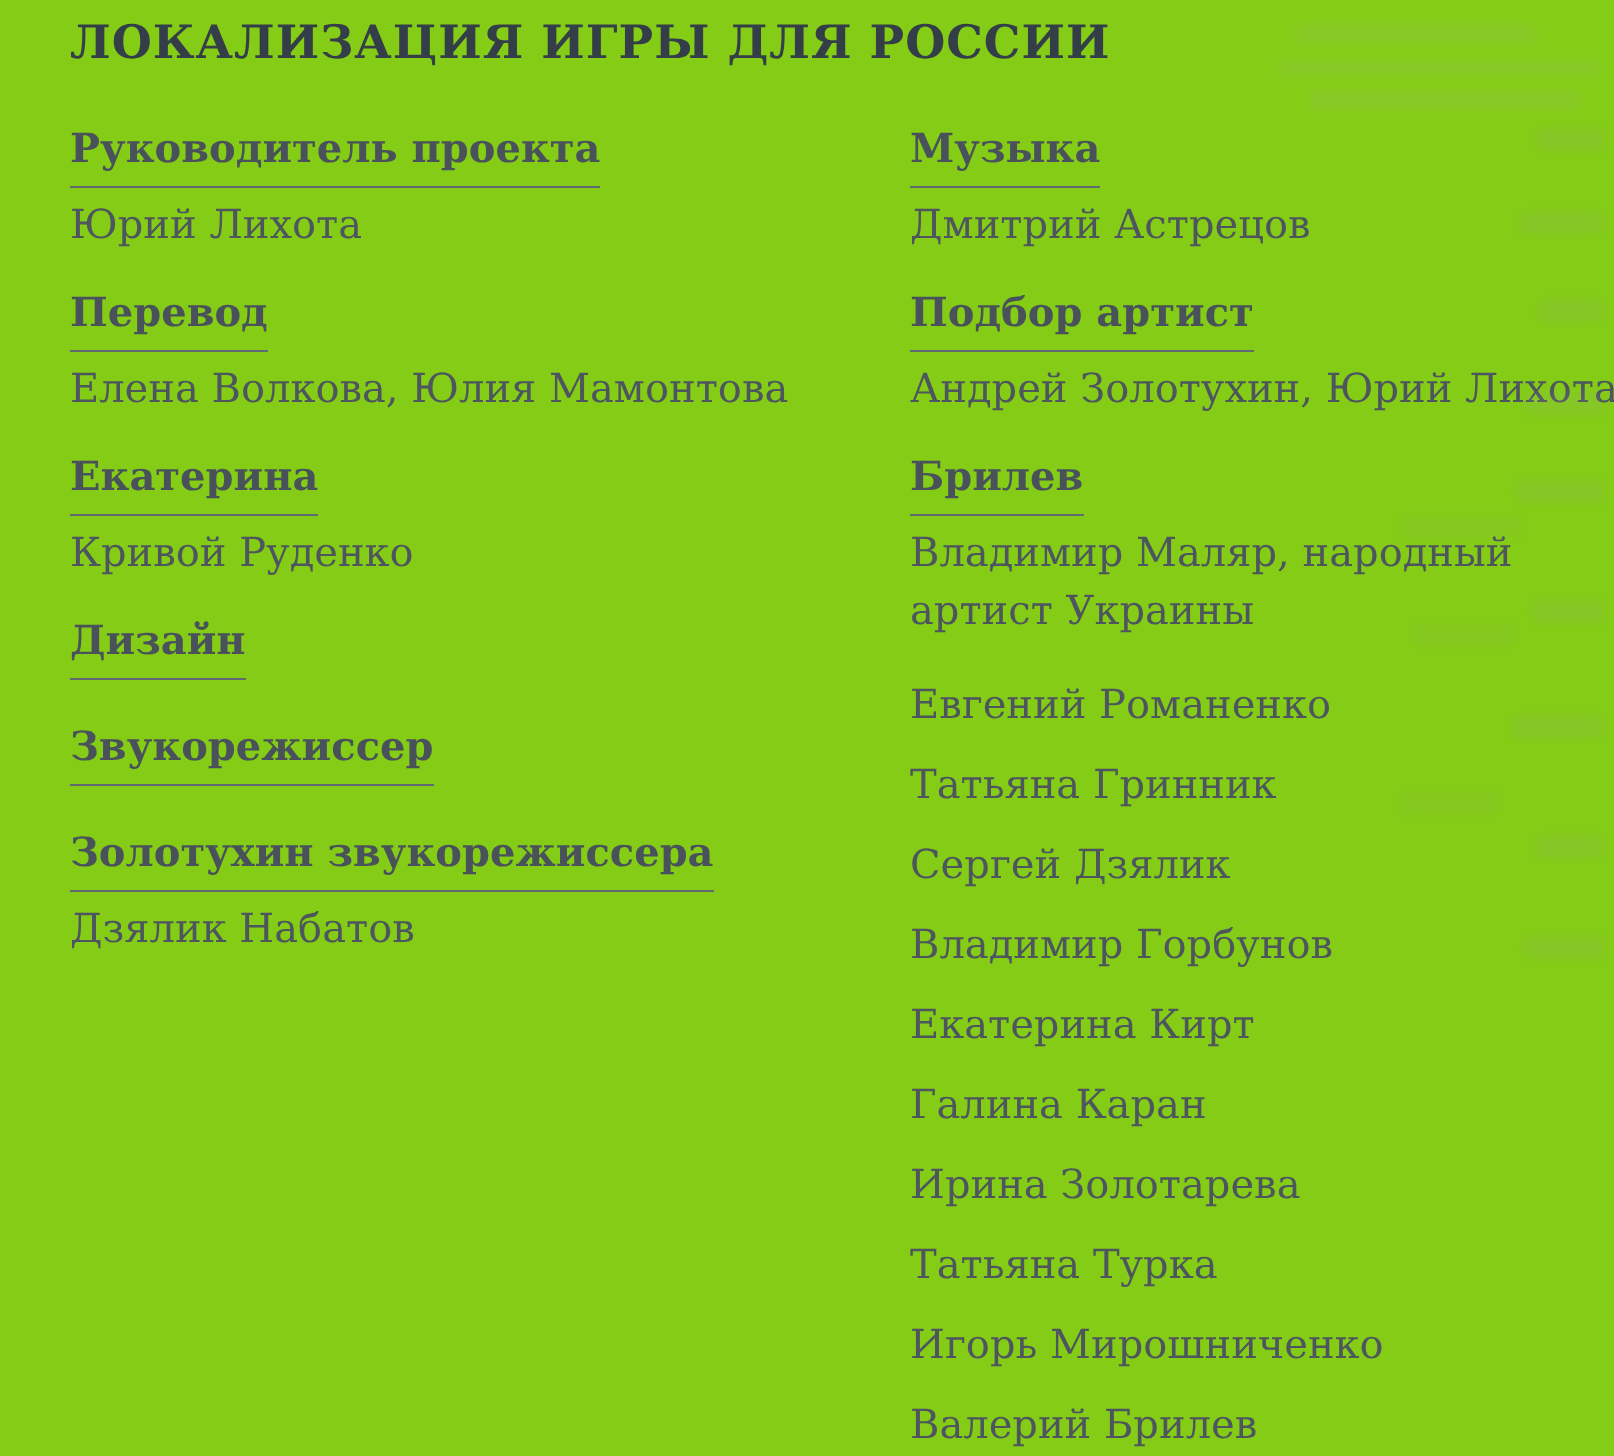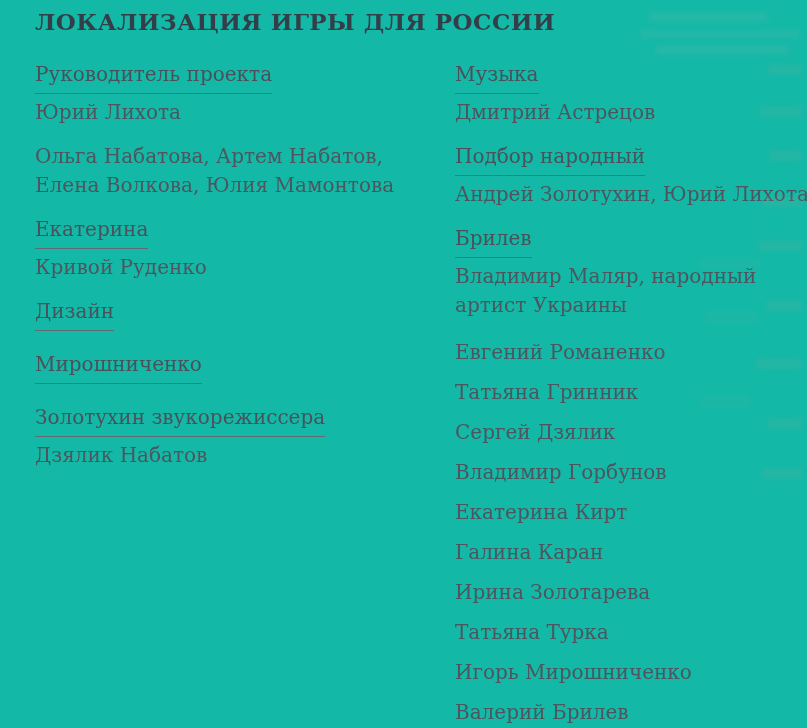--- a/index.html
+++ b/index.html
@@ -4,21 +4,21 @@
 <style>
   html, body {
     margin: 0;
     padding: 0;
     background: #ffffff;
   }
   .page {
     position: relative;
     width: 807px;
     height: 728px;
-    background: #14b8a6;
+    background: #84cc16;
     overflow: hidden;
     font-family: "DejaVu Serif", serif;
     color: #4d565e;
   }
   .page-title {
     position: absolute;
     left: 35px;
     top: 8px;
     margin: 0;
     font-size: 23px;
@@ -36,20 +36,21 @@
   .col-left  { left: 35px;  width: 405px; }
   .col-right { left: 455px; width: 360px; }
   .credit-section { margin: 0 0 15px 0; }
   .heading-row { margin: 0; }
   .role-heading {
     display: inline-block;
     border-bottom: 1px solid #5f6a72;
     padding-bottom: 4px;
     margin-bottom: 4px;
     color: #49525b;
+    font-weight: bold;
   }
   .credit-line {
     margin: 0;
     color: #4d565e;
   }
   .actor-line { margin: 0 0 11px 0; }
   .actor-line.wrapped { margin-bottom: 18px; }
   
   .bleed { position: absolute; inset: 0; pointer-events: none; }
   .bleed i {
@@ -72,53 +73,53 @@
 
   <div class="col col-left">
 
     <div class="credit-section">
       <div class="heading-row"><span class="role-heading">Руководитель проекта</span></div>
       <p class="credit-line">Юрий Лихота</p>
     </div>
 
 
     <div class="credit-section">
-      <p class="credit-line">Ольга Набатова, Артем Набатов,</p>
+      <div class="heading-row"><span class="role-heading">Перевод</span></div>
       <p class="credit-line">Елена Волкова, Юлия Мамонтова</p>
     </div>
 
     <div class="credit-section">
       <div class="heading-row"><span class="role-heading">Екатерина</span></div>
       <p class="credit-line">Кривой Руденко</p>
     </div>
 
     <div class="credit-section">
       <div class="heading-row"><span class="role-heading">Дизайн</span></div>
     </div>
 
     <div class="credit-section">
-      <div class="heading-row"><span class="role-heading">Мирошниченко</span></div>
+      <div class="heading-row"><span class="role-heading">Звукорежиссер</span></div>
     </div>
 
     <div class="credit-section">
       <div class="heading-row"><span class="role-heading">Золотухин звукорежиссера</span></div>
       <p class="credit-line">Дзялик Набатов</p>
     </div>
 
   </div>
 
   <div class="col col-right">
 
     <div class="credit-section">
       <div class="heading-row"><span class="role-heading">Музыка</span></div>
       <p class="credit-line">Дмитрий Астрецов</p>
     </div>
 
     <div class="credit-section">
-      <div class="heading-row"><span class="role-heading">Подбор народный</span></div>
+      <div class="heading-row"><span class="role-heading">Подбор артист</span></div>
       <p class="credit-line">Андрей Золотухин, Юрий Лихота</p>
     </div>
 
     <div class="credit-section">
       <div class="heading-row"><span class="role-heading">Брилев</span></div>
       <p class="credit-line actor-line wrapped">Владимир Маляр, народный артист Украины</p>
       <p class="credit-line actor-line">Евгений Романенко</p>
       <p class="credit-line actor-line">Татьяна Гринник</p>
       <p class="credit-line actor-line">Сергей Дзялик</p>
       <p class="credit-line actor-line">Владимир Горбунов</p>

